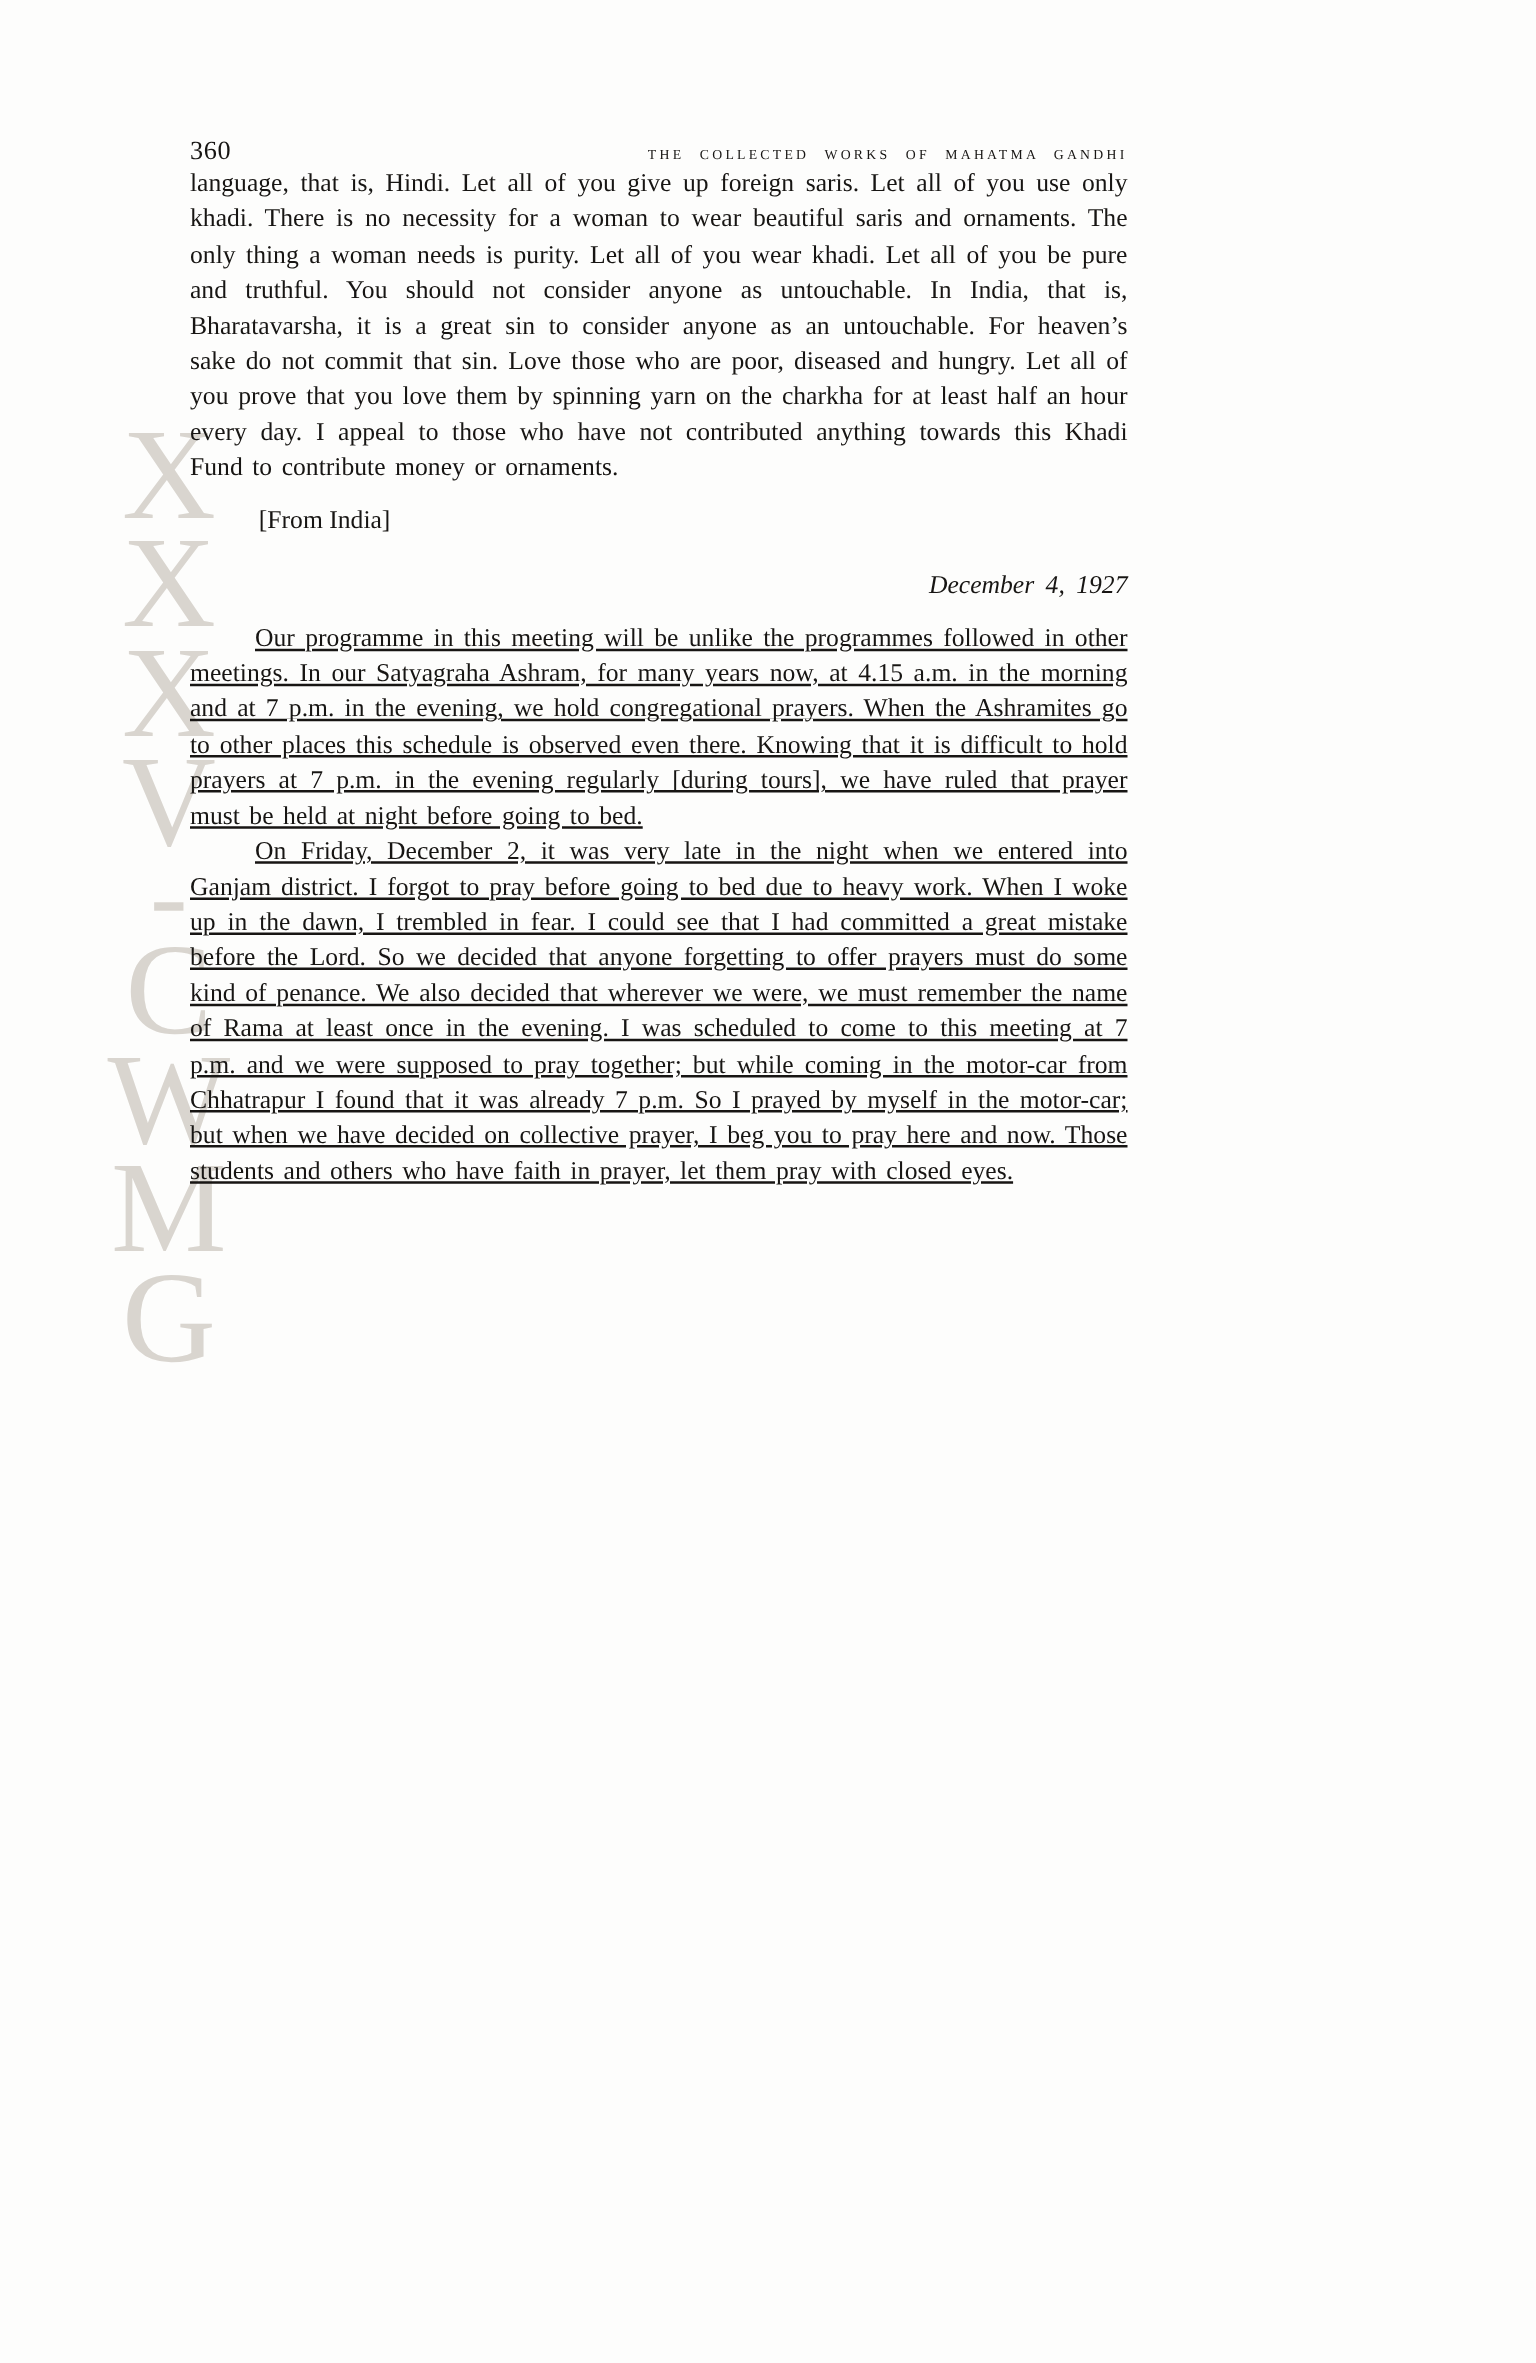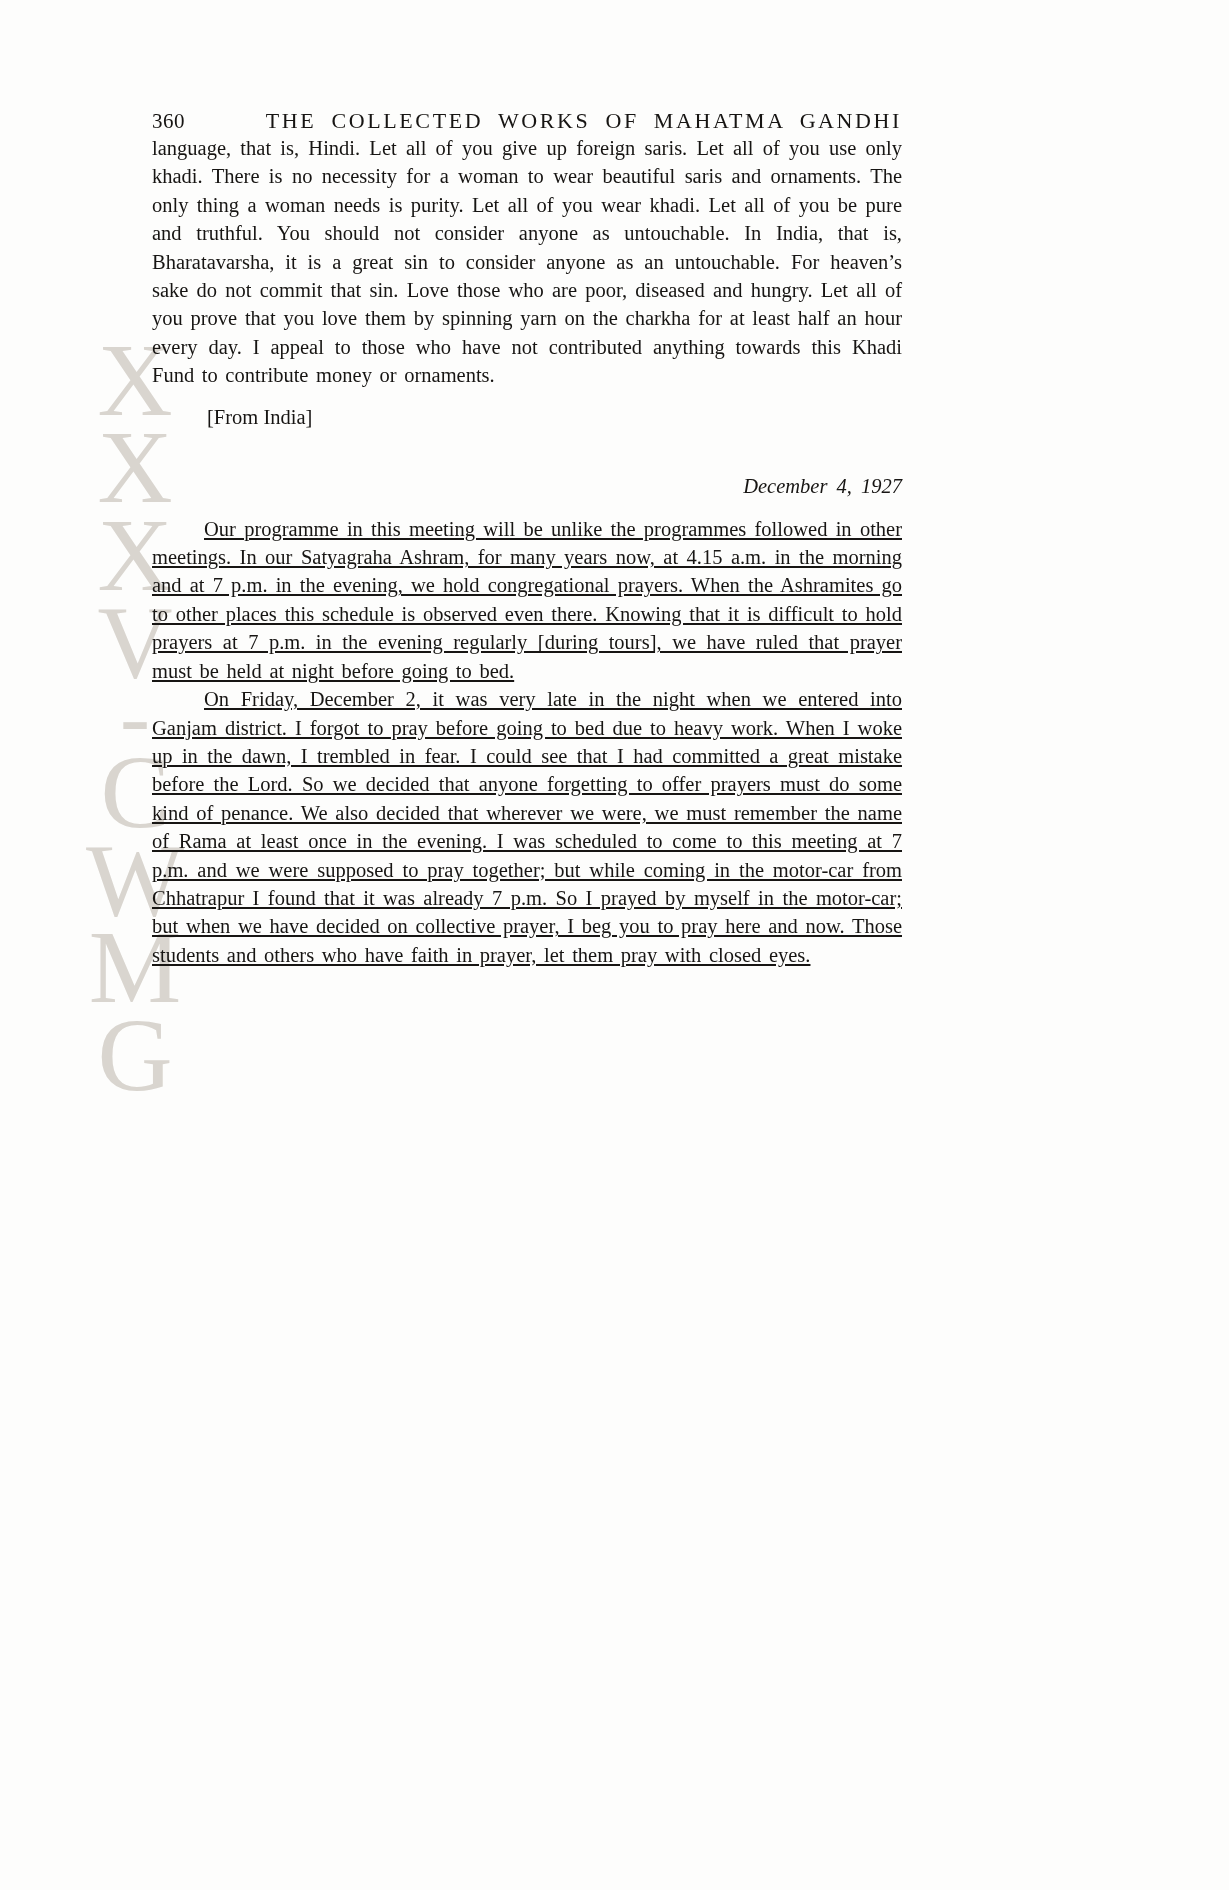--- a/index.html
+++ b/index.html
@@ -53,21 +53,21 @@
     display: flex;
     align-items: baseline;
     justify-content: space-between;
   }
   .page-number {
     font-size: 21px;
     letter-spacing: 0.5px;
   }
   .running-title {
     margin-left: 76px;
-    font-size: 22px;
+    font-size: 11px;
     letter-spacing: 2.6px;
     word-spacing: 7px;
   }
   
   .body-text {
     font-size: 20.5px;
     line-height: 28.4px;
     text-align: justify;
     word-spacing: 2.5px;
   }
@@ -100,21 +100,21 @@
     text-align: center;
     font-style: italic;
     font-size: 20.5px;
     letter-spacing: 0.8px;
     word-spacing: 7px;
   }
   .entry-number {
     margin-right: 26px;
   }
   .entry-date {
-    margin-top: 44px;
+    margin-top: 27px;
     text-align: right;
     font-style: italic;
     font-size: 20.5px;
     word-spacing: 4px;
   }
   .salutation {
     margin-top: 21px;
     font-size: 16.5px;
     letter-spacing: 1.4px;
     word-spacing: 4px;

